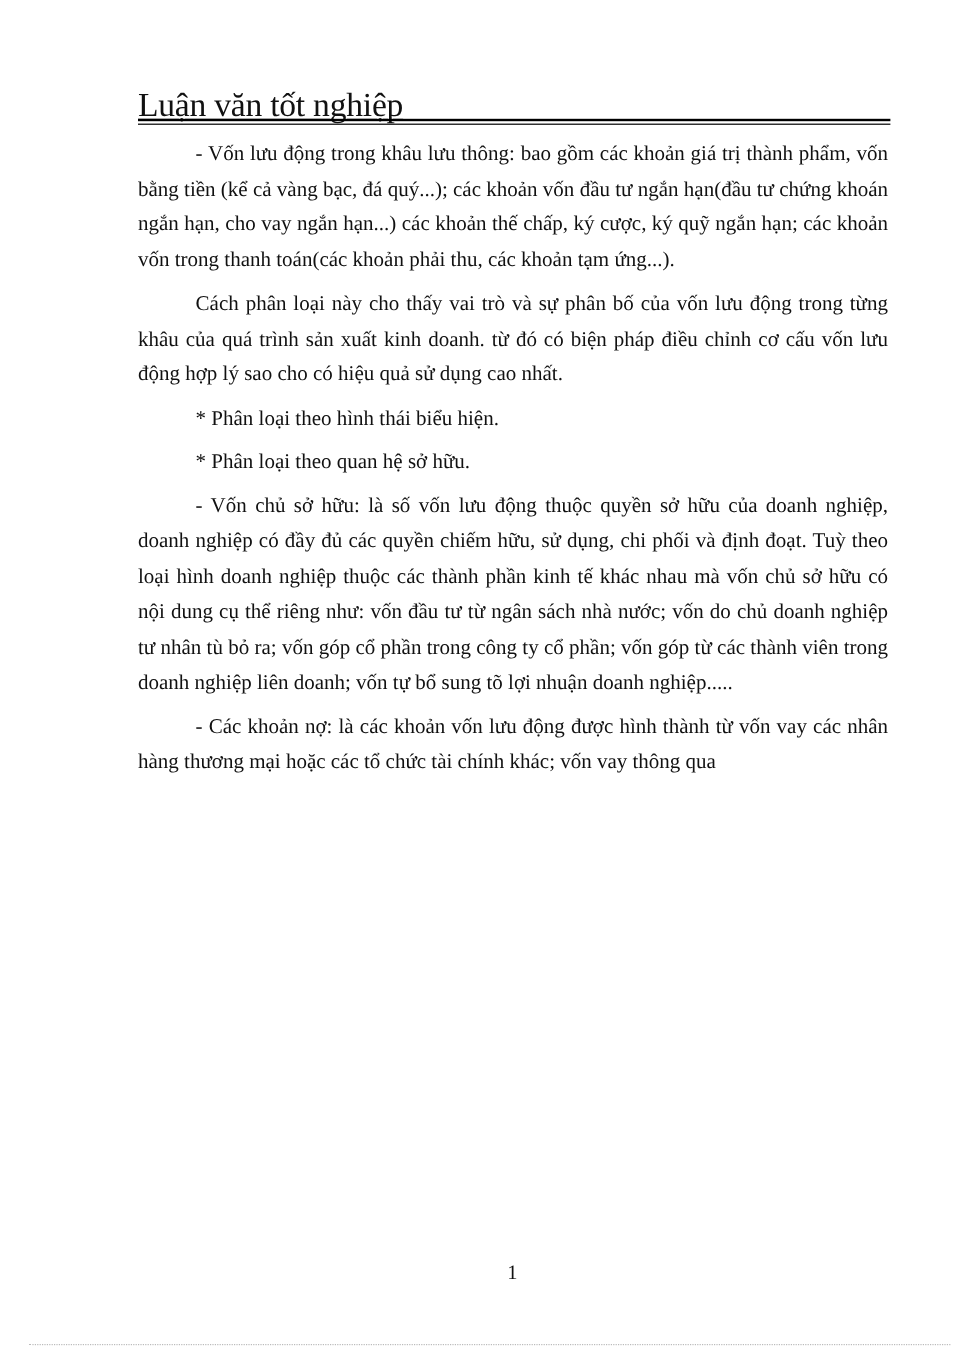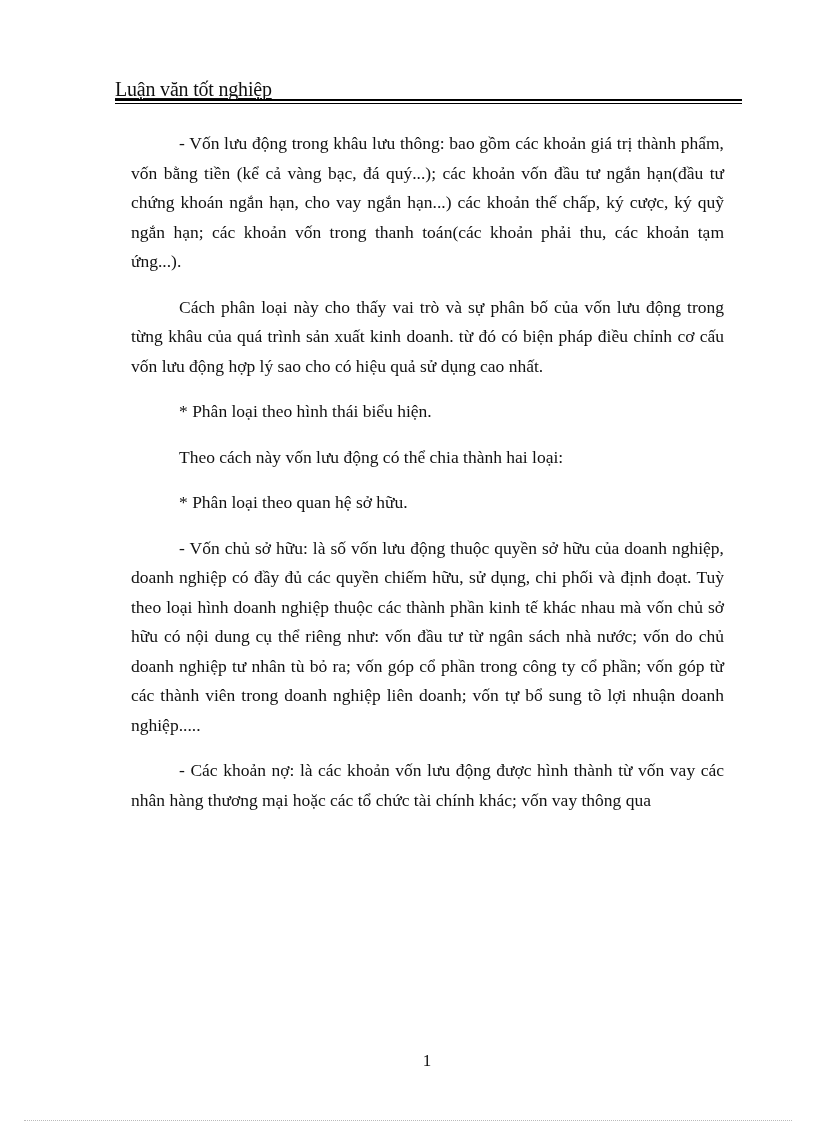--- a/index.html
+++ b/index.html
@@ -25,21 +25,21 @@
       position: absolute;
       left: 115px;
       top: 78px;
       width: 627px;
       height: 24px;
     }
     .header-title {
       position: absolute;
       left: 0;
       top: 0;
-      font-size: 20px;
+      font-size: 28px;
       line-height: 22px;
       text-decoration: underline;
       text-decoration-thickness: 1px;
       text-underline-offset: 2px;
       letter-spacing: -0.2px;
       white-space: nowrap;
     }
     .header-rule {
       position: absolute;
       left: 0;
@@ -56,21 +56,21 @@
       height: 1px;
       background: #000;
     }
     .body {
       position: absolute;
       left: 115px;
       top: 113px;
       width: 625px;
     }
     .para {
-      margin: 16px;
+      margin: 0;
       font-size: 17.5px;
       line-height: 29.5px;
       text-align: justify;
       text-indent: 48px;
     }
     .para + .para {
       margin-top: 7px;
       font-family: Liberation Serif, serif;
     }
     .page-number {
@@ -100,21 +100,20 @@
   <div class="header">
     <div class="header-title">Luận văn tốt nghiệp</div>
     <div class="header-rule"></div>
     <div class="header-rule-thin"></div>
   </div>
 
   <div class="body">
     <p class="para">- Vốn lưu động trong khâu lưu thông: bao gồm các khoản giá trị thành phẩm, vốn bằng tiền (kể cả vàng bạc, đá quý...); các khoản vốn đầu tư ngắn hạn(đầu tư chứng khoán ngắn hạn, cho vay ngắn hạn...) các khoản thế chấp, ký cược, ký quỹ ngắn hạn; các khoản vốn trong thanh toán(các khoản phải thu, các khoản tạm ứng...).</p>
     <p class="para">Cách phân loại này cho thấy vai trò và sự phân bố của vốn lưu động trong từng khâu của quá trình sản xuất kinh doanh. từ đó có biện pháp điều chỉnh cơ cấu vốn lưu động hợp lý sao cho có hiệu quả sử dụng cao nhất.</p>
     <p class="para">* Phân loại theo hình thái biểu hiện.</p>
-    <p class="para">Theo cách này vốn lưu động có thể chia thành hai loại:</p>
     <p class="para">* Phân loại theo quan hệ sở hữu.</p>
     <p class="para">- Vốn chủ sở hữu: là số vốn lưu động thuộc quyền sở hữu của doanh nghiệp, doanh nghiệp có đầy đủ các quyền chiếm hữu, sử dụng, chi phối và định đoạt. Tuỳ theo loại hình doanh nghiệp thuộc các thành phần kinh tế khác nhau mà vốn chủ sở hữu có nội dung cụ thể riêng như: vốn đầu tư từ ngân sách nhà nước; vốn do chủ doanh nghiệp tư nhân tù bỏ ra; vốn góp cổ phần trong công ty cổ phần; vốn góp từ các thành viên trong doanh nghiệp liên doanh; vốn tự bổ sung tõ lợi nhuận doanh nghiệp.....</p>
     <p class="para">- Các khoản nợ: là các khoản vốn lưu động được hình thành từ vốn vay các nhân hàng thương mại hoặc các tổ chức tài chính khác; vốn vay thông qua</p>
   </div>
 
   <div class="page-number">1</div>
 
   <div class="page-edge"></div>
 </div>
 

